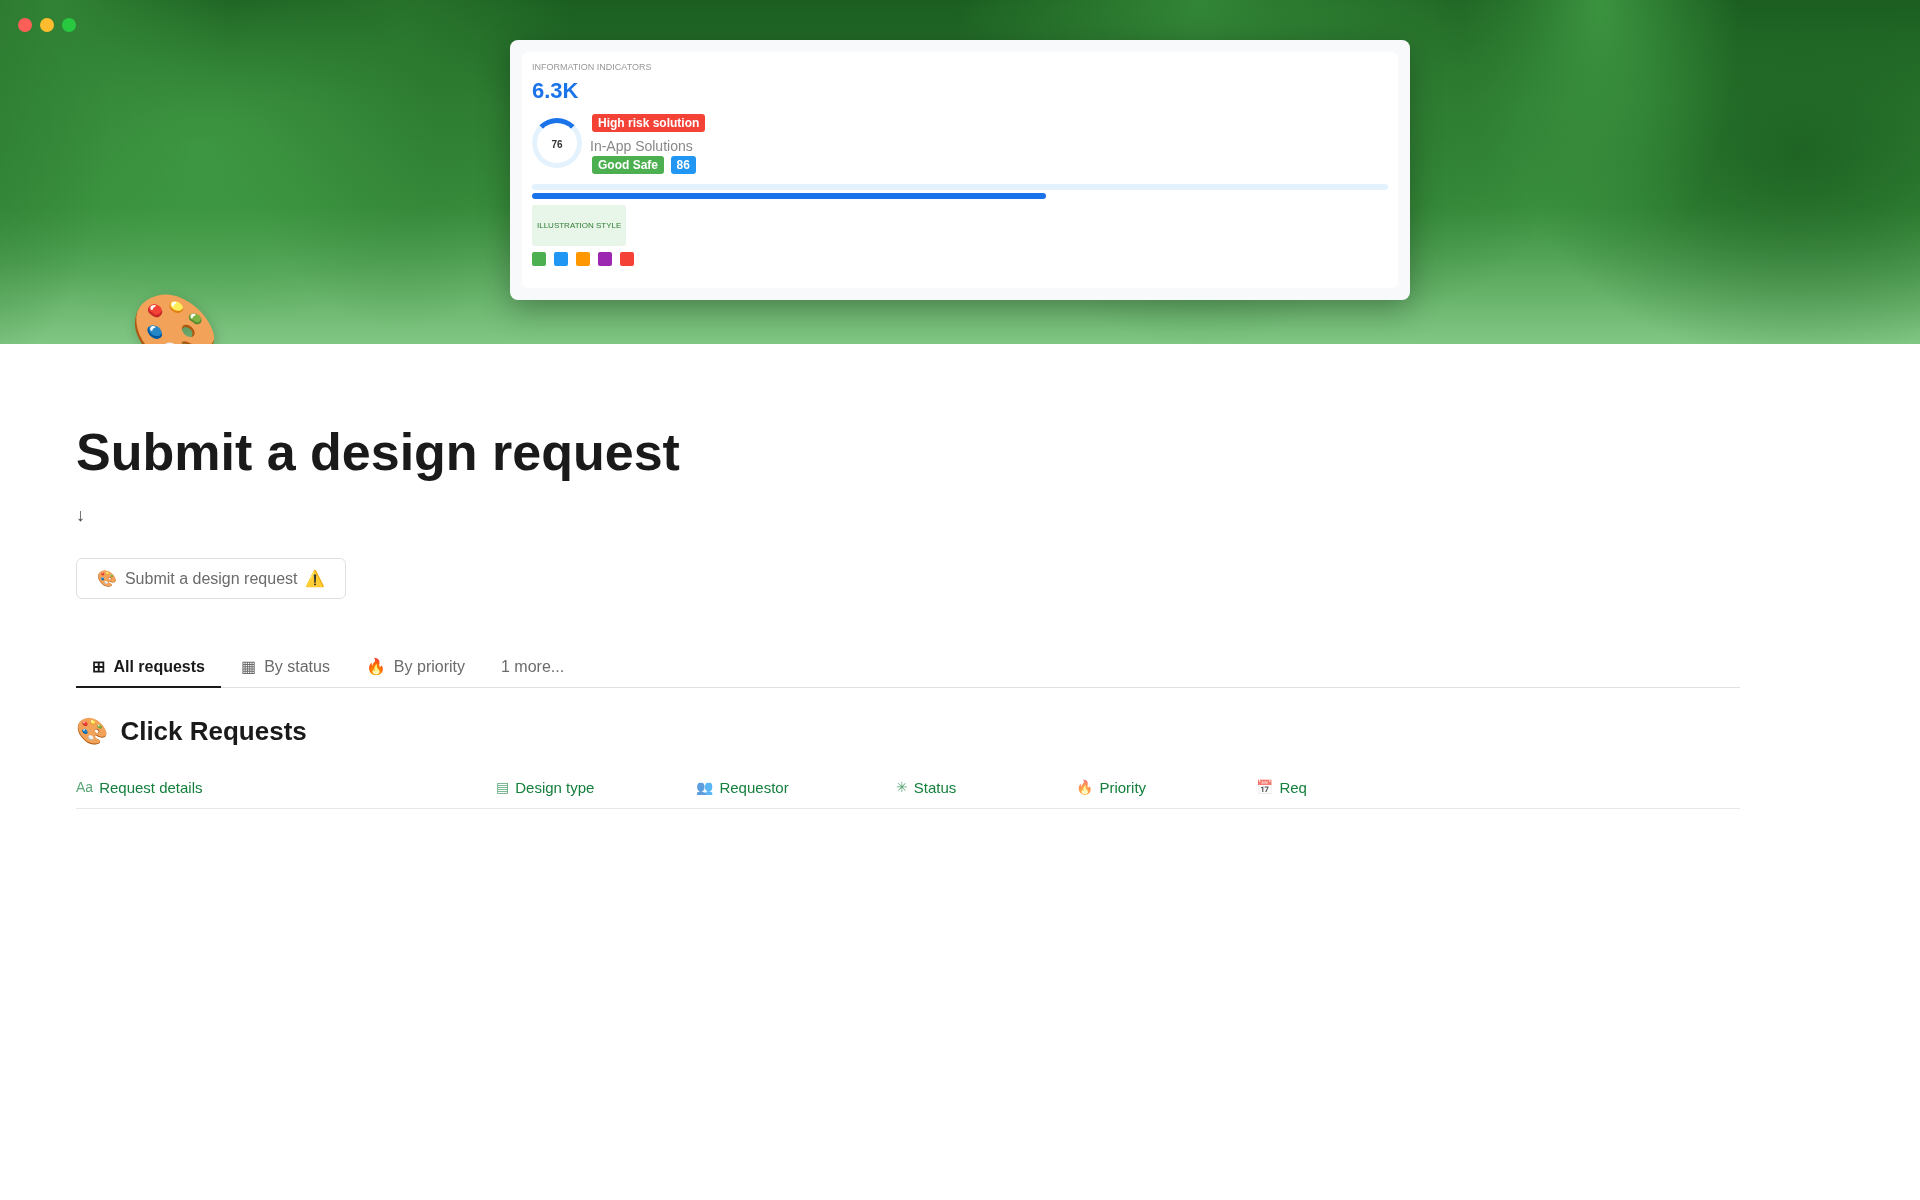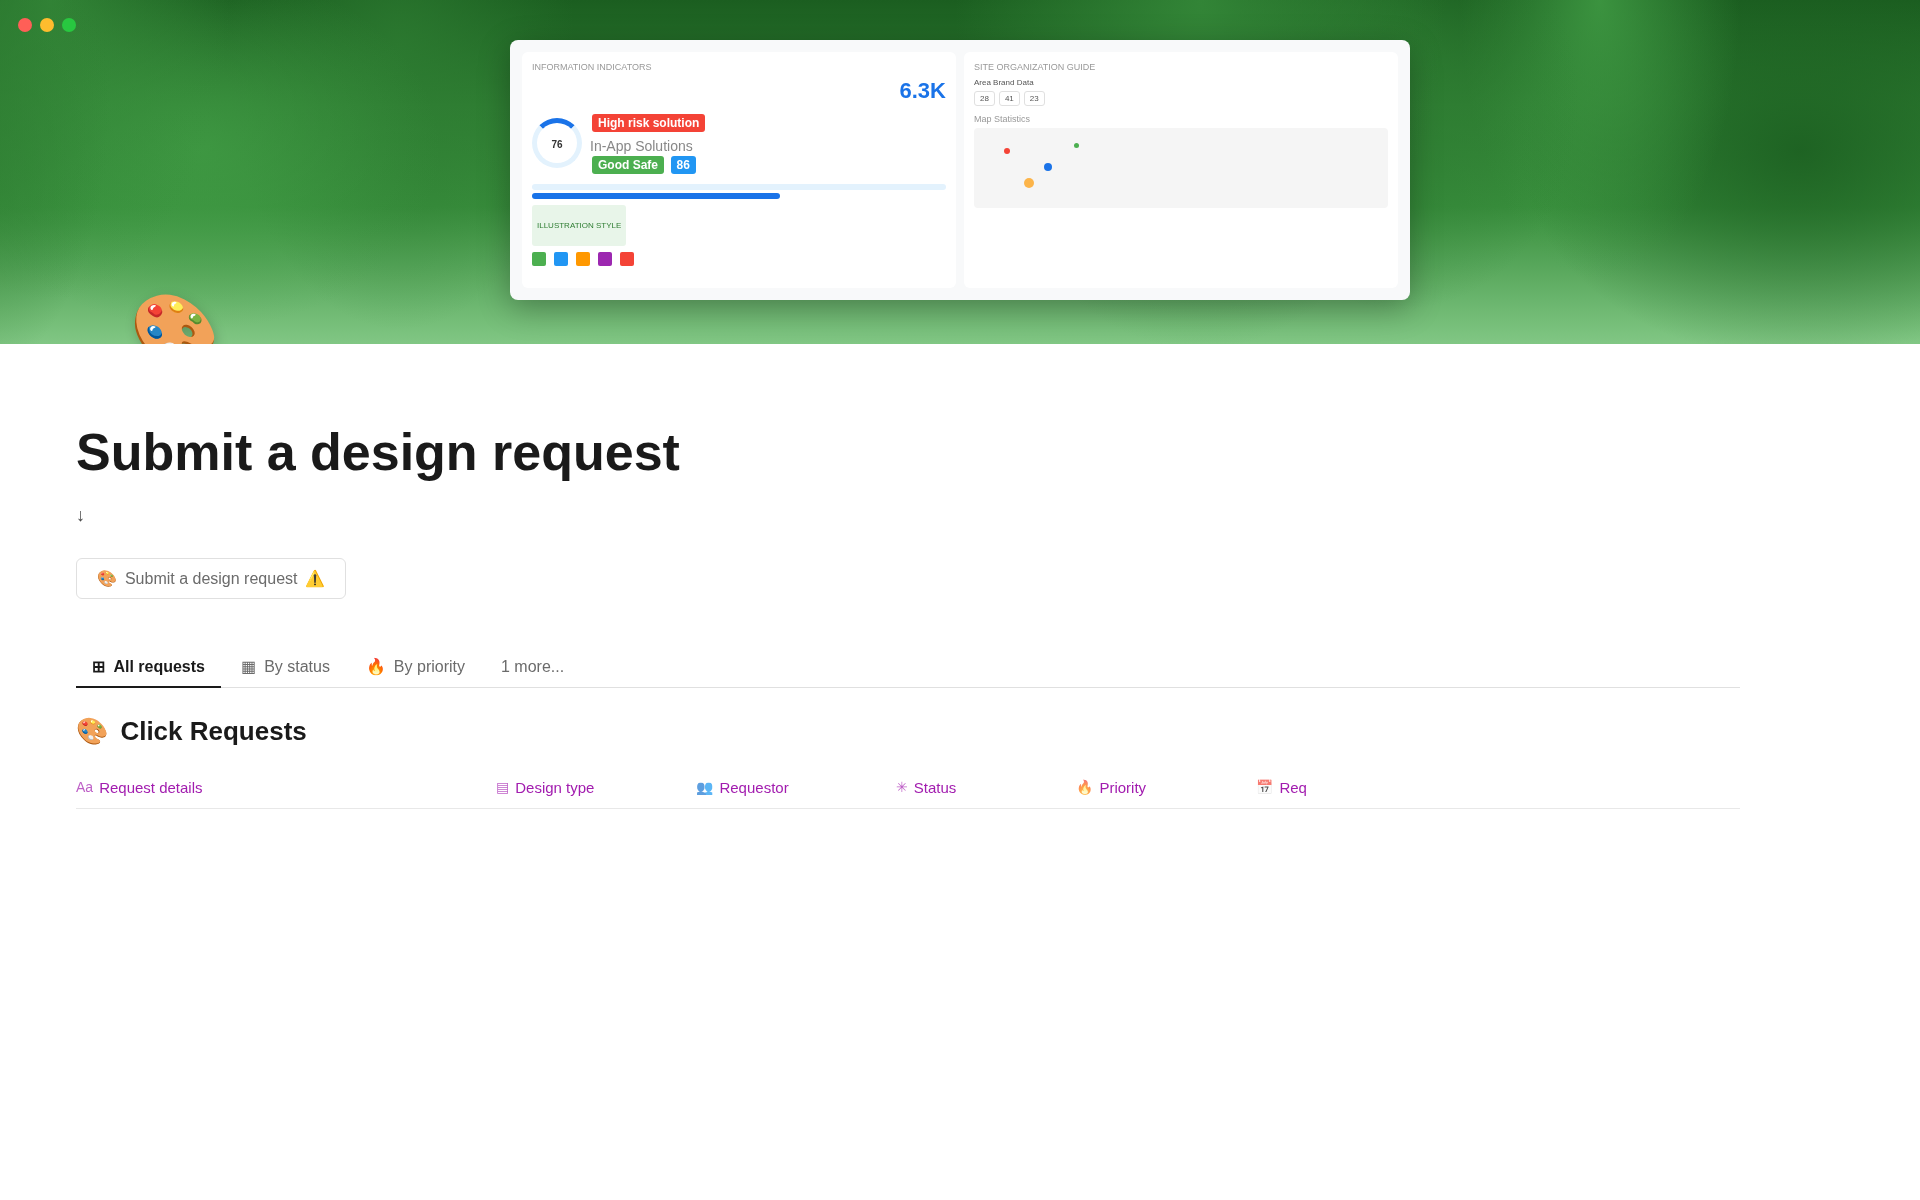--- a/index.html
+++ b/index.html
@@ -75,21 +75,20 @@
       flex: 1;
       padding: 10px;
       font-size: 9px;
       color: #555;
     }
 
     .dash-metric {
       font-size: 22px;
       font-weight: 700;
       color: #1a73e8;
-      text-align: right;
     }
 
     .dash-circle {
       width: 50px;
       height: 50px;
       border-radius: 50%;
       border: 5px solid #e3f2fd;
       border-top-color: #1a73e8;
       display: inline-block;
       position: relative;
@@ -212,21 +211,21 @@
       margin-bottom: 20px;
     }
 
     
     .table-header {
       display: flex;
       align-items: center;
       padding: 12px 0;
       border-bottom: 1px solid #e8e8e8;
       font-size: 15px;
-      color: #a21caf;
+      color: #15803d;
       gap: 0;
     }
 
     .col-request-details {
       flex: 0 0 420px;
       display: flex;
       align-items: center;
       gap: 6px;
     }
 
@@ -310,37 +309,20 @@
         <div style="margin-top:6px;display:flex;gap:8px;">
           <div style="width:14px;height:14px;background:#4caf50;border-radius:2px;"></div>
           <div style="width:14px;height:14px;background:#2196f3;border-radius:2px;"></div>
           <div style="width:14px;height:14px;background:#ff9800;border-radius:2px;"></div>
           <div style="width:14px;height:14px;background:#9c27b0;border-radius:2px;"></div>
           <div style="width:14px;height:14px;background:#f44336;border-radius:2px;"></div>
         </div>
       </div>
     </div>
 
-    <div class="dashboard-panel">
-      <div style="font-size:9px;color:#999;margin-bottom:6px;">SITE ORGANIZATION GUIDE</div>
-      <div style="font-size:8px;color:#555;margin-bottom:4px;">Area Brand Data</div>
-      <div style="display:flex;gap:4px;flex-wrap:wrap;margin-bottom:8px;">
-        <div style="font-size:8px;padding:2px 5px;border:1px solid #e0e0e0;border-radius:3px;">28</div>
-        <div style="font-size:8px;padding:2px 5px;border:1px solid #e0e0e0;border-radius:3px;">41</div>
-        <div style="font-size:8px;padding:2px 5px;border:1px solid #e0e0e0;border-radius:3px;">23</div>
-      </div>
-      <div style="font-size:9px;color:#999;margin-bottom:4px;">Map Statistics</div>
-      <div style="width:100%;height:80px;background:#f5f5f5;border-radius:4px;position:relative;overflow:hidden;">
-
-        <div style="position:absolute;top:20px;left:30px;width:6px;height:6px;background:#f44336;border-radius:50%;"></div>
-        <div style="position:absolute;top:35px;left:70px;width:8px;height:8px;background:#1a73e8;border-radius:50%;"></div>
-        <div style="position:absolute;top:15px;left:100px;width:5px;height:5px;background:#4caf50;border-radius:50%;"></div>
-        <div style="position:absolute;top:50px;left:50px;width:10px;height:10px;background:#ff9800;border-radius:50%;opacity:0.7;"></div>
-      </div>
-    </div>
 
   </div>
 
   <div class="palette-emoji">🎨</div>
 </div>
 
 <div class="content">
 
   
   <h1 class="page-title">Submit a design request</h1>

